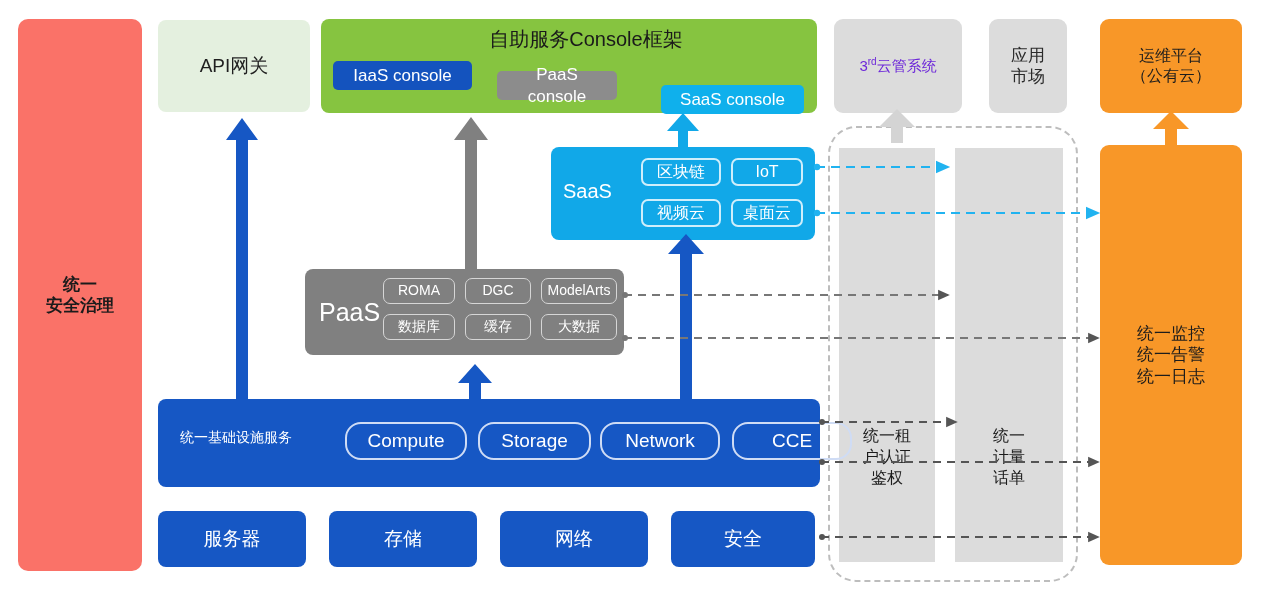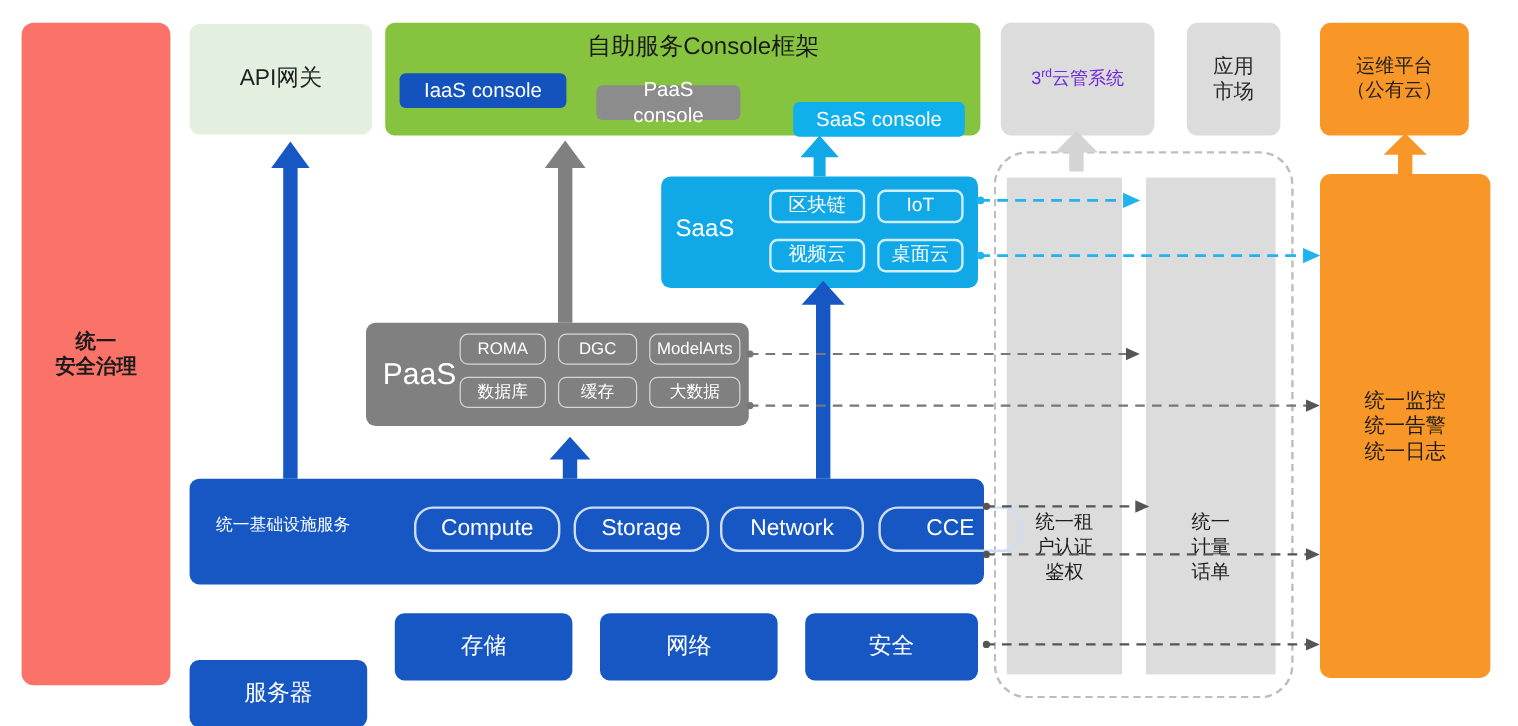--- a/index.html
+++ b/index.html
@@ -20,21 +20,21 @@
   .chip-iaas{left:12px;width:139px;background:#1453be;top:42px;}
   .chip-paas{left:176px;width:120px;background:#8c8c8c;top:52px;}
   .chip-saas{left:340px;width:143px;background:#0fb0ec;top:42px;margin-top:24px;}
 
   
   .third{left:834px;top:19px;width:128px;height:94px;background:#dcdcdc;border-radius:9px;color:#6d28d9;font-size:15px;}
   .third sup{font-size:10px;vertical-align:super;}
   .market{left:989px;top:19px;width:78px;height:94px;background:#dcdcdc;border-radius:9px;color:#2a2a2a;font-size:17px;}
 
   
-  .ops-top{left:1100px;top:19px;width:124px;height:94px;background:#f7941e;background:#f89728;border-radius:9px;color:#1d1d1d;font-size:16px;}
+  .ops-top{left:1100px;top:19px;width:142px;height:94px;background:#f7941e;background:#f89728;border-radius:9px;color:#1d1d1d;font-size:16px;}
   .ops-side{left:1100px;top:145px;width:142px;height:420px;background:#f89728;border-radius:9px;color:#1c1c1c;font-size:17px;}
 
   
   .saas{left:551px;top:147px;width:264px;height:93px;background:#11a8e8;border-radius:8px;}
   .saas-label{position:absolute;left:12px;top:32px;color:#fff;font-size:20px;}
   .saas-chip{position:absolute;height:28px;border:2px solid #cfeefb;border-radius:7px;display:flex;align-items:center;justify-content:center;color:#fff;font-size:16px;box-sizing:border-box;}
   .sc1{left:90px;top:11px;width:80px;}
   .sc2{left:180px;top:11px;width:72px;}
   .sc3{left:90px;top:52px;width:80px;}
   .sc4{left:180px;top:52px;width:72px;}
@@ -54,21 +54,21 @@
   .iaas{left:158px;top:399px;width:662px;height:88px;background:#1657c4;border-radius:8px;}
   .iaas-label{position:absolute;left:22px;top:30px;color:#fff;font-size:14px;}
   .iaas-chip{position:absolute;top:23px;height:38px;border:2px solid #cfdcf5;border-radius:16px;display:flex;align-items:center;justify-content:center;color:#fff;font-size:19px;box-sizing:border-box;}
   .ic1{left:187px;width:122px;}
   .ic2{left:320px;width:113px;}
   .ic3{left:442px;width:120px;}
   .ic4{left:574px;width:120px;}
 
   
   .hw{top:511px;height:56px;background:#1657c4;border-radius:8px;color:#fff;font-size:19px;}
-  .hw1{left:158px;width:148px;margin-top:39px;}
+  .hw1{left:158px;width:148px;}
   .hw2{left:329px;width:148px;}
   .hw3{left:500px;width:148px;}
   .hw4{left:671px;width:144px;}
 
   
   .dashed-zone{position:absolute;left:828px;top:126px;width:250px;height:456px;border:2.5px dashed #bdbdbd;border-radius:28px;box-sizing:border-box;}
   .gcol{position:absolute;background:#dcdcdc;top:148px;height:414px;display:flex;align-items:center;justify-content:center;color:#1c1c1c;font-size:16px;line-height:1.3;}
   .gcol1{left:839px;width:96px;}
   .gcol2{left:955px;width:108px;}
   .gcol-txt{position:absolute;top:278px;width:100%;text-align:center;}

